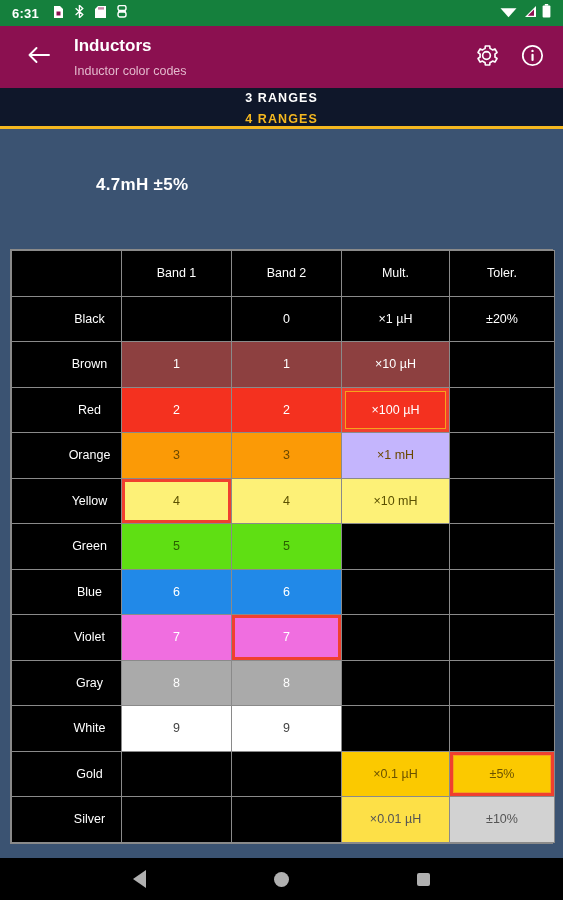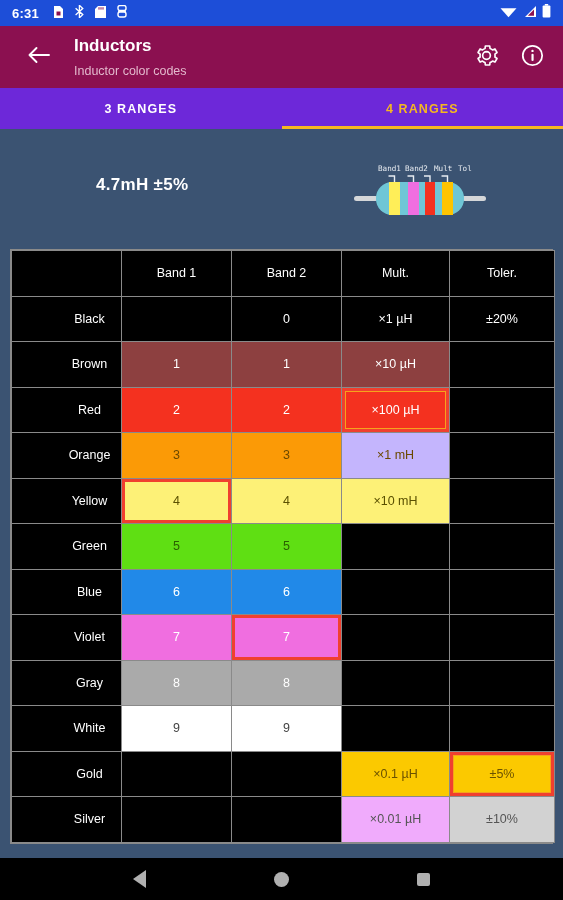--- a/index.html
+++ b/index.html
@@ -6,21 +6,21 @@
   html, body {
     width: 563px; height: 900px;
     background: #3b5372;
     font-family: "Liberation Sans", sans-serif;
     overflow: hidden;
   }
 
   
   .statusbar {
     height: 26px;
-    background: #1d4ed8;
+    background: #15803d;
     display: flex; align-items: center;
     padding: 0 12px;
     color: #fff;
   }
   .sb-time { font-size: 13px; font-weight: bold; letter-spacing: .2px; }
   .sb-left-icons { display: flex; align-items: center; gap: 11px; margin-left: 14px; }
   .sb-spacer { flex: 1; }
   .sb-right-icons { display: flex; align-items: center; gap: 5px; }
   .sb-ico { display: block; }
 
@@ -44,24 +44,25 @@
     color: #e3b9cd; font-size: 12.5px; line-height: 16px; margin-top: 7px;
   }
   .appbar-actions { display: flex; align-items: center; gap: 16px; }
   .act-btn {
     width: 30px; height: 30px;
     display: flex; align-items: center; justify-content: center;
   }
 
   
   .tabs {
-    background: #6d28d9;
+    background: #0f172a;
     height: 41px;
     display: flex;
     position: relative;
+    flex-direction: column;
   }
   .tab {
     flex: 1;
     display: flex; align-items: center; justify-content: center;
     font-size: 12.5px; font-weight: bold; letter-spacing: 1.1px;
     color: #ffffff;
     position: relative;
   }
   .tab.active { color: #f5b820; }
   .tab.active::after {
@@ -238,41 +239,20 @@
   </div>
 </div>
 
 <div class="tabs">
   <div class="tab">3 RANGES</div>
   <div class="tab active">4 RANGES</div>
 </div>
 
 <div class="result-area">
   <div class="result-value">4.7mH ±5%</div>
-  <div class="inductor-wrap">
-    <svg width="136" height="66" viewBox="0 0 136 66">
-
-      <rect x="2" y="40" width="24" height="5" rx="2.5" fill="#d5d7d9"></rect>
-      <rect x="110" y="40" width="24" height="5" rx="2.5" fill="#d5d7d9"></rect>
-
-      <rect x="24" y="26" width="88" height="33" rx="16" fill="#6fc6d6"></rect>
-
-      <rect x="37" y="26" width="11" height="33" fill="#ffee58"></rect>
-      <rect x="56" y="26" width="11" height="33" fill="#f06ee0"></rect>
-      <rect x="73" y="26" width="10" height="33" fill="#f4311f"></rect>
-      <rect x="90" y="26" width="11" height="33" fill="#ffc400"></rect>
-
-      <path d="M42.5 26v-6h-6M61.5 26v-6h-6M78 26v-6h-6M95.5 26v-6h-6" stroke="#e9edf2" stroke-width="1.4" fill="none"></path>
-
-      <text x="26" y="15" font-family="DejaVu Sans Mono, monospace" font-size="7.6" fill="#e9edf2">Band1</text>
-      <text x="53" y="15" font-family="DejaVu Sans Mono, monospace" font-size="7.6" fill="#e9edf2">Band2</text>
-      <text x="82" y="15" font-family="DejaVu Sans Mono, monospace" font-size="7.6" fill="#e9edf2">Mult</text>
-      <text x="106" y="15" font-family="DejaVu Sans Mono, monospace" font-size="7.6" fill="#e9edf2">Tol</text>
-    </svg>
-  </div>
 </div>
 
 <div class="table-wrap">
   <table>
     <colgroup>
       <col class="c-name">
         <col class="c-b1">
         <col class="c-b2">
         <col class="c-mult">
         <col class="c-tol">
@@ -453,21 +433,21 @@
           </td>
         </tr>
         <tr>
           <td class="rowlabel">Silver</td>
           <td>
             <div class="cell-inner"></div>
           </td>
           <td>
             <div class="cell-inner"></div>
           </td>
-          <td style="background: #f0abfc; color: rgb(85, 85, 85);">
+          <td style="background: #fde047; color: rgb(85, 85, 85);">
             <div class="cell-inner">×0.01 µH</div>
           </td>
           <td style="background: rgb(210, 210, 210); color: rgb(85, 85, 85);">
             <div class="cell-inner">±10%</div>
           </td>
         </tr>
       </tbody>
   </table>
 </div>
 

